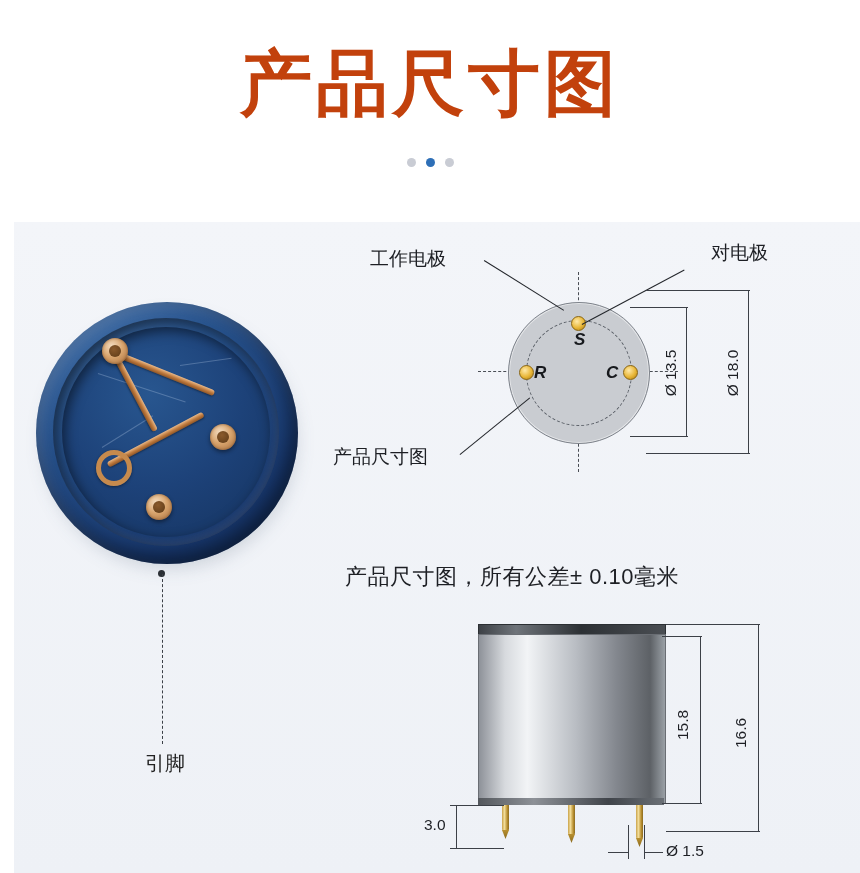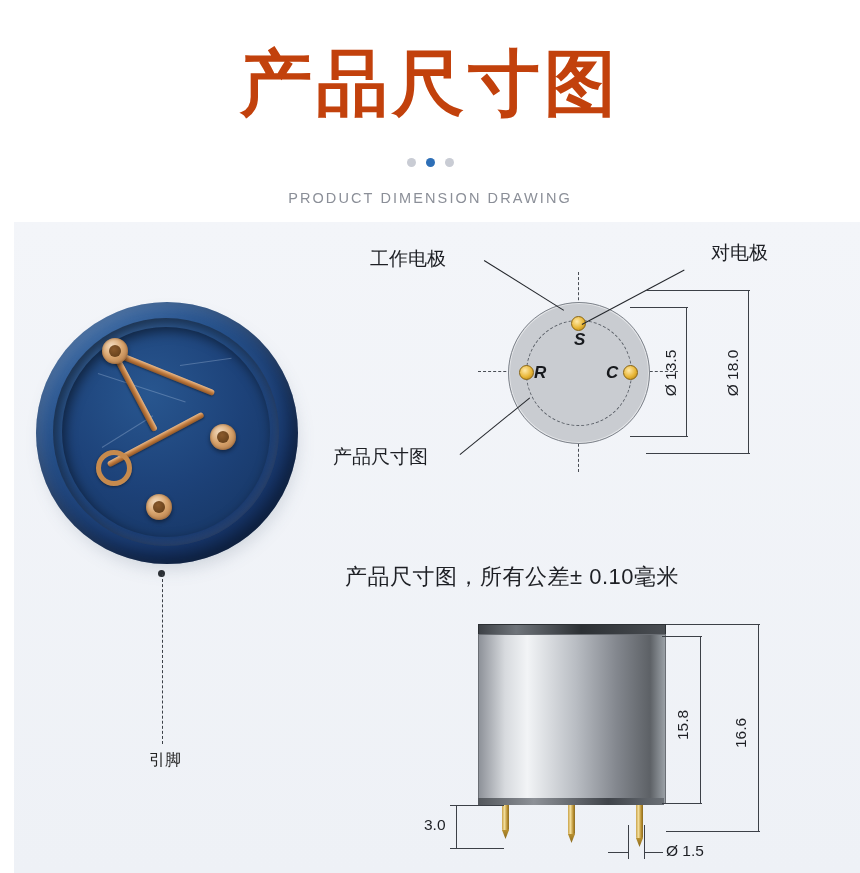--- a/index.html
+++ b/index.html
@@ -178,21 +178,21 @@
     width: 7px; height: 7px;
     border-radius: 50%;
     background: #2b2f35;
   }
   .callout-label {
     position: absolute;
     left: 115px;
     top: 528px;
     width: 100px;
     text-align: center;
-    font-size: 16px;
+    font-size: 20px;
     color: #222;
   }
 
   
   .topview {
     position: absolute;
     left: 330px;
     top: 10px;
     width: 520px;
     height: 290px;
@@ -330,21 +330,20 @@
 
 <div id="page">
 
   <div class="header">
     <div class="title">产品尺寸图</div>
     <div class="dots">
       <span class="dot"></span>
       <span class="dot active"></span>
       <span class="dot"></span>
     </div>
-    <div class="subtitle">PRODUCT DIMENSION DRAWING</div>
   </div>
 
   <div class="panel">
     <div class="panel-left-edge"></div>
 
     <div class="photo-wrap">
       <div class="photo-shadow"></div>
       <div class="cap-outer"></div>
       <div class="cap-rim"></div>
       <div class="cap-inner">

